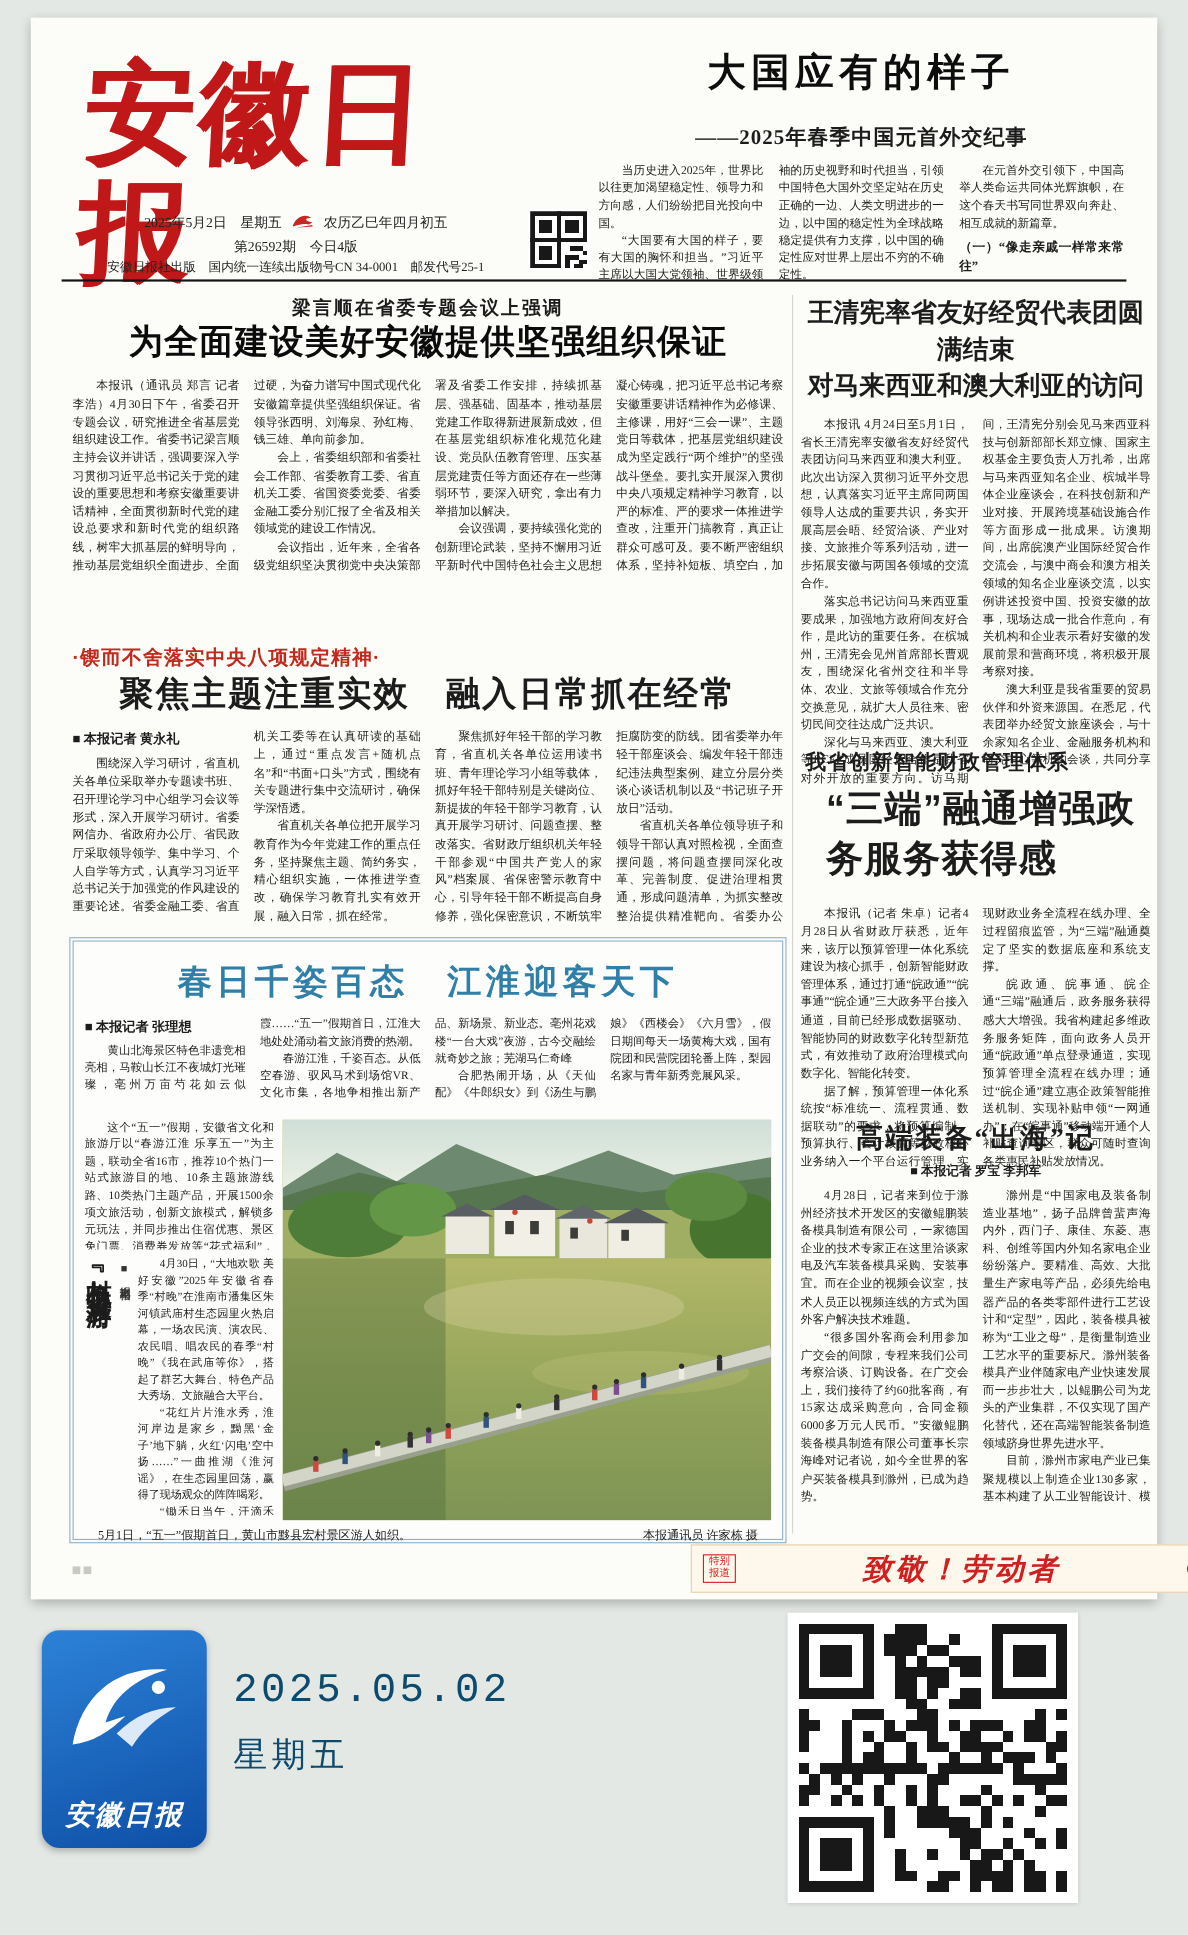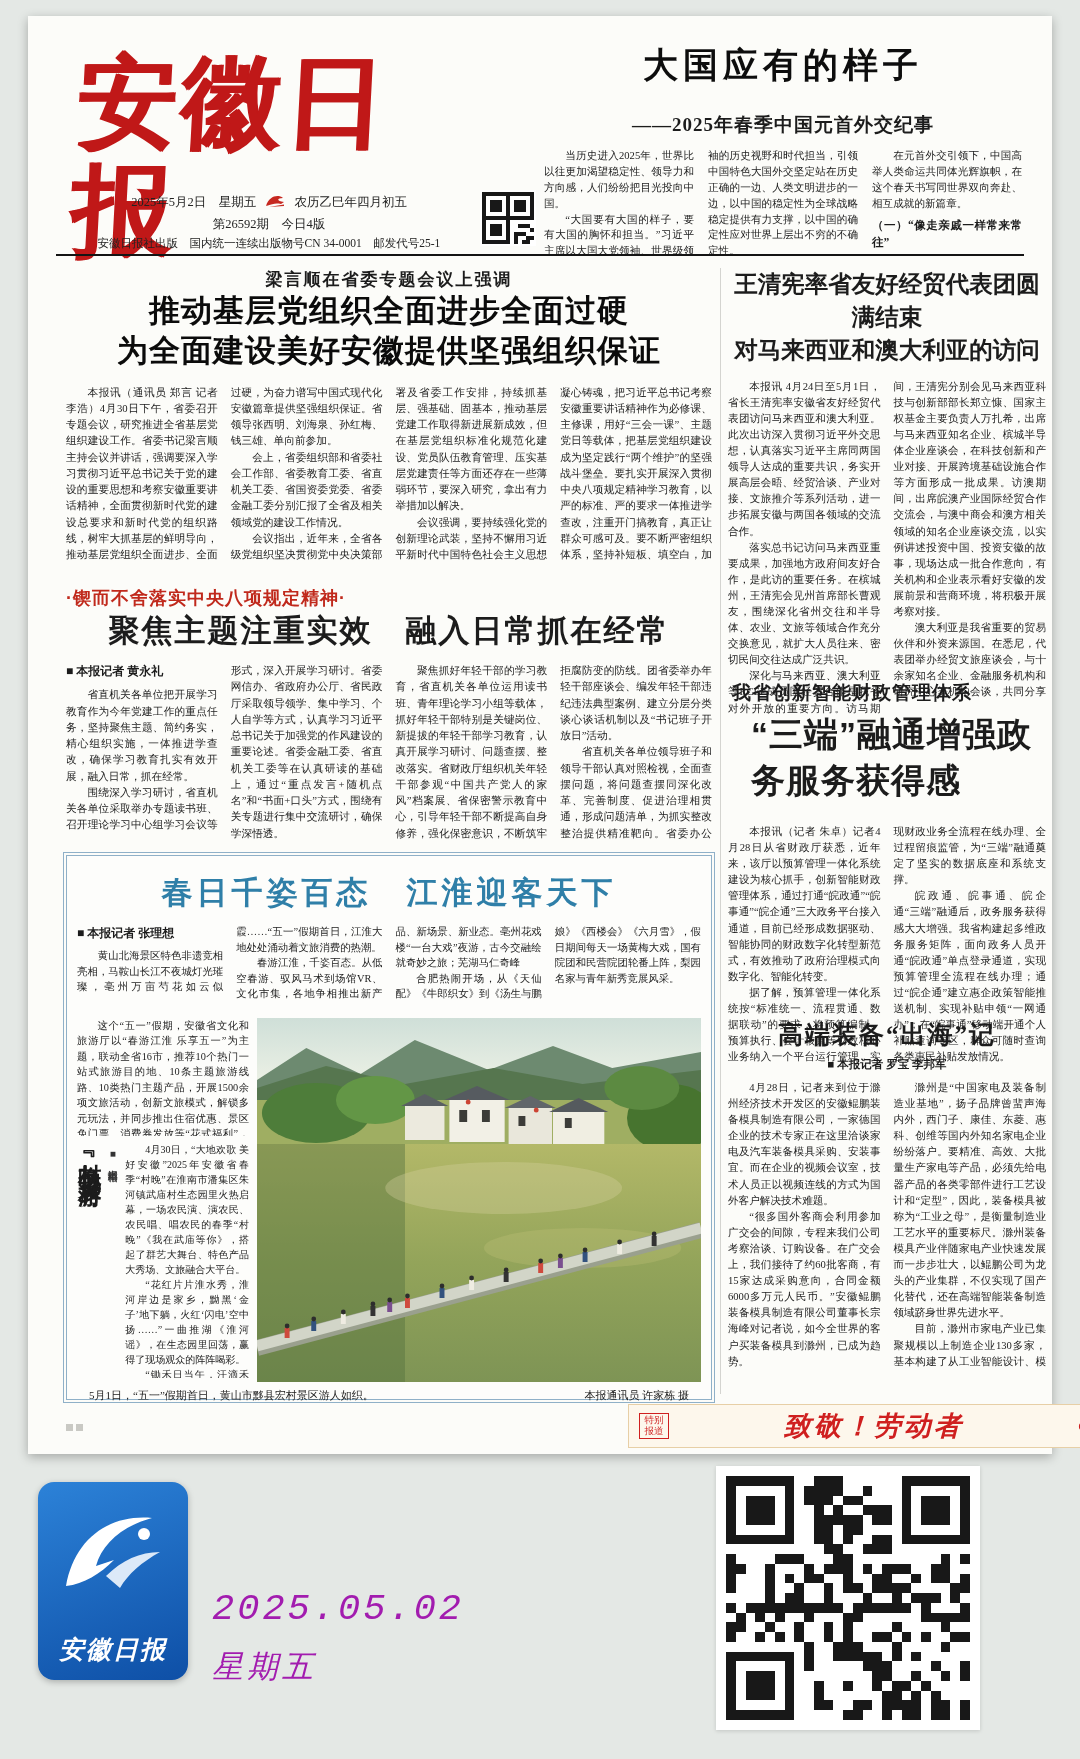--- a/index.html
+++ b/index.html
@@ -68,21 +68,21 @@
   .banner{position:absolute;left:600px;top:1388px;width:492px;height:44px;background:#fdf7ec;border:1px solid #e7cfa6;display:flex;align-items:center;box-sizing:border-box;padding:0 10px;}
   .banner .tag{font-size:9.5px;color:#cf1f1f;border:1px solid #cf1f1f;padding:1px 3px;line-height:1.15;width:22px;text-align:center;}
   .banner .cal{flex:1;text-align:center;font-size:27px;font-weight:900;color:#cf1f1f;font-style:italic;letter-spacing:3px;font-family:"Liberation Serif",serif;}
   .banner .pref{font-size:11px;color:#cf1f1f;font-weight:bold;}
   .page-marks{position:absolute;left:38px;top:1408px;display:flex;gap:3px;}
   .page-marks i{display:block;width:7px;height:7px;background:#c9c9c4;}
   
   .app-card{position:absolute;left:38px;top:1482px;width:150px;height:198px;border-radius:16px;background:linear-gradient(160deg,#2c82d8,#0e4fa6);box-shadow:0 2px 6px rgba(0,0,0,.25);display:flex;flex-direction:column;align-items:center;justify-content:flex-end;}
   .app-card svg{position:absolute;top:18px;left:18px;}
   .app-card .nm{color:#fff;font-size:25px;font-weight:900;letter-spacing:2px;margin-bottom:14px;font-style:italic;}
-  .footer-date{position:absolute;left:212px;top:1588px;color:#a21caf;font-style:italic;}
+  .footer-date{position:absolute;left:212px;top:1516px;color:#0c4a6e;}
   .footer-date .d{font-size:37px;letter-spacing:3px;font-family:"Liberation Mono","DejaVu Sans Mono",monospace;}
   .footer-date .w{font-size:31px;margin-top:16px;letter-spacing:4px;}
   .big-qr{position:absolute;left:716px;top:1466px;width:244px;height:244px;padding:10px;background:#fff;box-shadow:0 1px 4px rgba(0,0,0,.15);}
 </style>
 </head>
 <body>
 
 <div class="canvas">
   <div class="page">
 
@@ -136,38 +136,37 @@
         <p class="sec-head">（一）“像走亲戚一样常来常往”</p>
 
       </div>
     </div>
 
     <div class="header-rule"></div>
     <div class="v-divider"></div>
 
     <div class="lead">
       <div class="kicker">梁言顺在省委专题会议上强调</div>
-      <div class="t1">推动基层党组织全面进步全面过硬</div>
       <div class="t2">为全面建设美好安徽提供坚强组织保证</div>
       <div class="body-cols">
         <p>本报讯（通讯员 郑言 记者 李浩）4月30日下午，省委召开专题会议，研究推进全省基层党组织建设工作。省委书记梁言顺主持会议并讲话，强调要深入学习贯彻习近平总书记关于党的建设的重要思想和考察安徽重要讲话精神，全面贯彻新时代党的建设总要求和新时代党的组织路线，树牢大抓基层的鲜明导向，推动基层党组织全面进步、全面过硬，为奋力谱写中国式现代化安徽篇章提供坚强组织保证。省领导张西明、刘海泉、孙红梅、钱三雄、单向前参加。</p>
         <p>会上，省委组织部和省委社会工作部、省委教育工委、省直机关工委、省国资委党委、省委金融工委分别汇报了全省及相关领域党的建设工作情况。</p>
         <p>会议指出，近年来，全省各级党组织坚决贯彻党中央决策部署及省委工作安排，持续抓基层、强基础、固基本，推动基层党建工作取得新进展新成效，但在基层党组织标准化规范化建设、党员队伍教育管理、压实基层党建责任等方面还存在一些薄弱环节，要深入研究，拿出有力举措加以解决。</p>
         <p>会议强调，要持续强化党的创新理论武装，坚持不懈用习近平新时代中国特色社会主义思想凝心铸魂，把习近平总书记考察安徽重要讲话精神作为必修课、主修课，用好“三会一课”、主题党日等载体，把基层党组织建设成为坚定践行“两个维护”的坚强战斗堡垒。要扎实开展深入贯彻中央八项规定精神学习教育，以严的标准、严的要求一体推进学查改，注重开门搞教育，真正让群众可感可及。要不断严密组织体系，坚持补短板、填空白，加大抓党建促乡村振兴力度，持续深化党建引领基层治理，组织实施新兴领域党建攻坚，找准服务中心大局的切入点、发力点，推动党的组织优势转化为发展优势、治理效能。要在把握基层党建规律、完善推进机制上下更大功夫，拧紧基层党建责任链条，持续为基层减负赋能，加大基层保障力度，推动基层党建各项任务一贯到底、落实到位。</p>
       </div>
     </div>
 
     <div class="red-kicker">·锲而不舍落实中央八项规定精神·</div>
 
     <div class="focus">
       <div class="t">聚焦主题注重实效　融入日常抓在经常</div>
       <div class="body-cols">
         <p class="byline">■ 本报记者 黄永礼</p>
+        <p>围绕深入学习研讨，省直机关各单位采取举办专题读书班、召开理论学习中心组学习会议等形式，深入开展学习研讨。省委网信办、省政府办公厅、省民政厅采取领导领学、集中学习、个人自学等方式，认真学习习近平总书记关于加强党的作风建设的重要论述。省委金融工委、省直机关工委等在认真研读的基础上，通过“重点发言+随机点名”和“书面+口头”方式，围绕有关专题进行集中交流研讨，确保学深悟透。</p>
         <p>省直机关各单位把开展学习教育作为今年党建工作的重点任务，坚持聚焦主题、简约务实，精心组织实施，一体推进学查改，确保学习教育扎实有效开展，融入日常，抓在经常。</p>
-        <p>围绕深入学习研讨，省直机关各单位采取举办专题读书班、召开理论学习中心组学习会议等形式，深入开展学习研讨。省委网信办、省政府办公厅、省民政厅采取领导领学、集中学习、个人自学等方式，认真学习习近平总书记关于加强党的作风建设的重要论述。省委金融工委、省直机关工委等在认真研读的基础上，通过“重点发言+随机点名”和“书面+口头”方式，围绕有关专题进行集中交流研讨，确保学深悟透。</p>
         <p>聚焦抓好年轻干部的学习教育，省直机关各单位运用读书班、青年理论学习小组等载体，抓好年轻干部特别是关键岗位、新提拔的年轻干部学习教育，认真开展学习研讨、问题查摆、整改落实。省财政厅组织机关年轻干部参观“中国共产党人的家风”档案展、省保密警示教育中心，引导年轻干部不断提高自身修养，强化保密意识，不断筑牢拒腐防变的防线。团省委举办年轻干部座谈会、编发年轻干部违纪违法典型案例、建立分层分类谈心谈话机制以及“书记班子开放日”活动。</p>
         <p>省直机关各单位领导班子和领导干部认真对照检视，全面查摆问题，将问题查摆同深化改革、完善制度、促进治理相贯通，形成问题清单，为抓实整改整治提供精准靶向。省委办公厅、省政府办公厅针对精文减会、力戒形式主义、“过紧日子”等方面问题，从严“过筛子”。省交通厅、省检察院认真梳理纪检监察、巡视巡察、审计监督、社会监督、督促检查、信访反映中发现的领导班子和领导干部违反中央八项规定及其实施细则精神问题。省市场监管局通过实地调研、走访座谈、民生热线网络平台等听取意见建议，全面查找存在问题及不足，列出问题清单，推动以案促改。</p>
 
       </div>
     </div>
 
     <div class="feature-box">
       <div class="feature-title">春日千姿百态　江淮迎客天下</div>
       <div class="feature-intro">
         <p class="byline">■ 本报记者 张理想</p>

